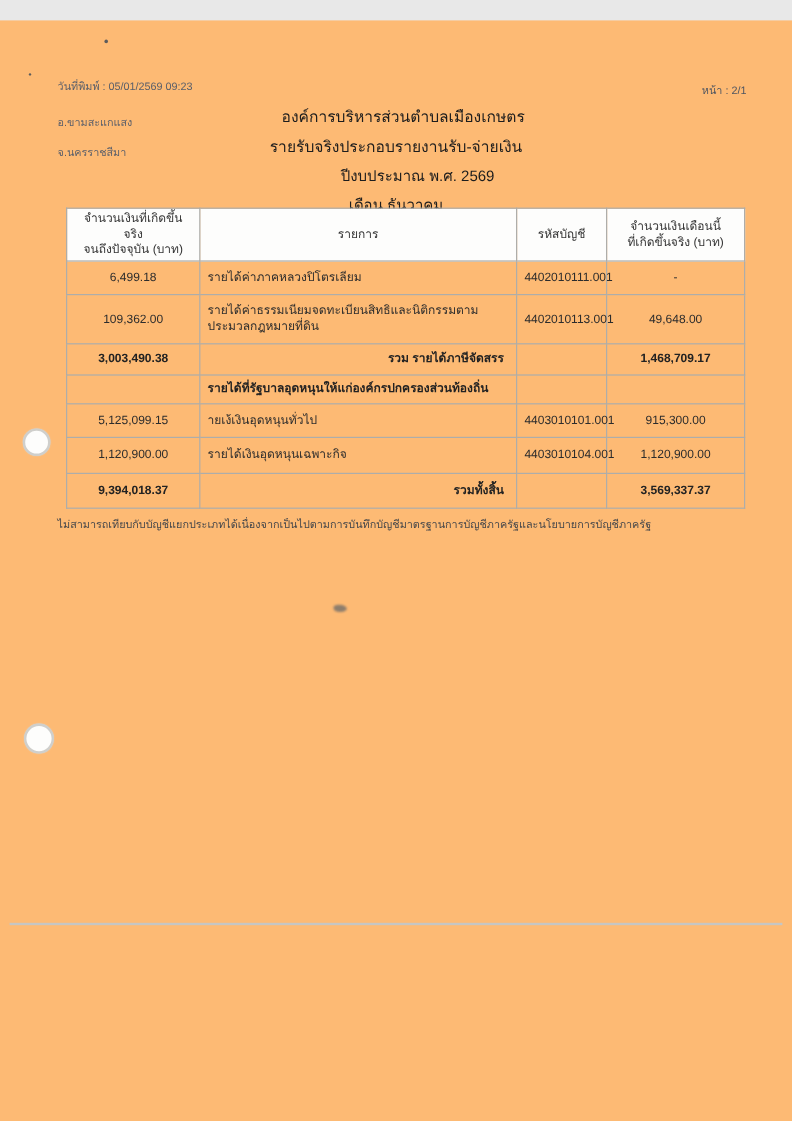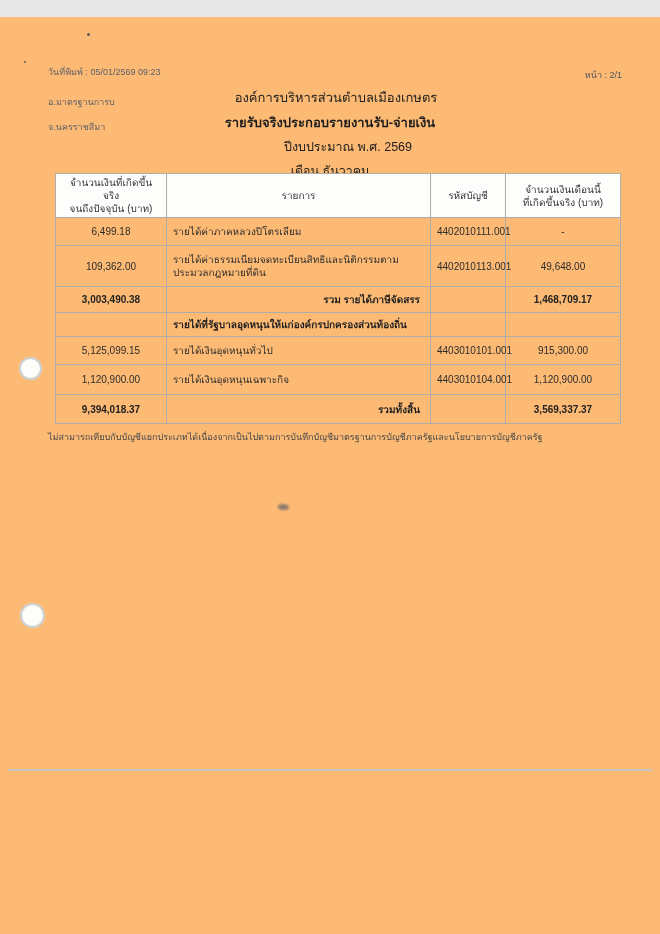--- a/index.html
+++ b/index.html
@@ -13,21 +13,21 @@
     overflow:hidden;
   }
   
   .print-date{position:absolute;left:48px;top:48px;font-size:9px;color:#5a5f6a;}
   .page-num{position:absolute;right:38px;top:51px;font-size:9px;color:#4e5560;}
   .district{position:absolute;left:48px;top:78px;font-size:9px;color:#5a5f6a;}
   .province{position:absolute;left:48px;top:103px;font-size:9px;color:#5a5f6a;}
   .title-block{position:absolute;left:0;top:74px;width:660px;text-align:center;}
   .title-block div{line-height:1;}
   .org-title{font-size:13px;color:#1d1d1d;margin-bottom:12px;padding-left:12px;}
-  .report-title{font-size:13px;color:#1d1d1d;margin-bottom:12px;font-weight:bold;}
+  .report-title{font-size:13px;color:#1d1d1d;margin-bottom:12px;}
   .fiscal-year{font-size:12.5px;color:#1d1d1d;margin-bottom:11px;padding-left:36px;}
   .month-title{font-size:12.5px;color:#1d1d1d;}
   
   table.receipts{
     position:absolute;left:55px;top:156px;width:565px;
     border-collapse:collapse;table-layout:fixed;
     font-size:10px;color:#2c2c2c;
   }
   table.receipts th, table.receipts td{
     border:1px solid #adadaa;
@@ -66,21 +66,21 @@
 </head>
 <body>
 
 <div class="page">
 
   <span class="speck speck1"></span>
   <span class="speck speck2"></span>
 
   <div class="print-date">วันที่พิมพ์ : 05/01/2569 09:23</div>
   <div class="page-num">หน้า : 2/1</div>
-  <div class="district">อ.มาตรฐานการบ</div>
+  <div class="district">อ.ขามสะแกแสง</div>
   <div class="province">จ.นครราชสีมา</div>
 
   <div class="title-block">
     <div class="org-title">องค์การบริหารส่วนตำบลเมืองเกษตร</div>
     <div class="report-title">รายรับจริงประกอบรายงานรับ-จ่ายเงิน</div>
     <div class="fiscal-year">ปีงบประมาณ พ.ศ. 2569</div>
     <div class="month-title">เดือน ธันวาคม</div>
   </div>
 
   <table class="receipts">
@@ -130,21 +130,21 @@
         <td class="num">1,468,709.17</td>
       </tr>
       <tr class="row-section h19">
         <td class="num"></td>
         <td class="item">รายได้ที่รัฐบาลอุดหนุนให้แก่องค์กรปกครองส่วนท้องถิ่น</td>
         <td class="code"></td>
         <td class="num"></td>
       </tr>
       <tr class="row-item h23">
         <td class="num">5,125,099.15</td>
-        <td class="item">รายได้เงินอุดหนุนทั่วไป</td>
+        <td class="item">ายเง้เงินอุดหนุนทั่วไป</td>
         <td class="code">4403010101.001</td>
         <td class="num">915,300.00</td>
       </tr>
       <tr class="row-item h25">
         <td class="num">1,120,900.00</td>
         <td class="item">รายได้เงินอุดหนุนเฉพาะกิจ</td>
         <td class="code">4403010104.001</td>
         <td class="num">1,120,900.00</td>
       </tr>
       <tr class="row-grand h24">

